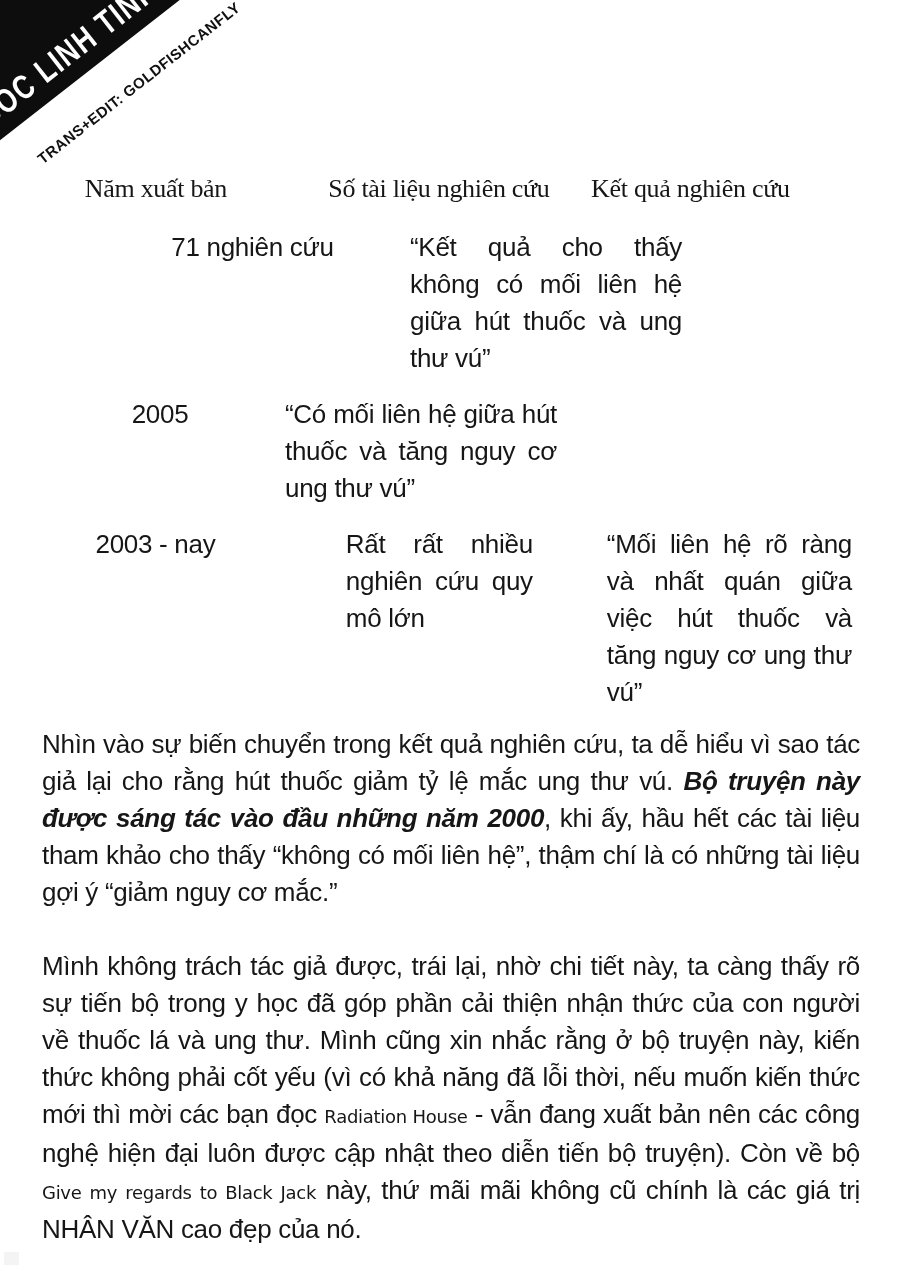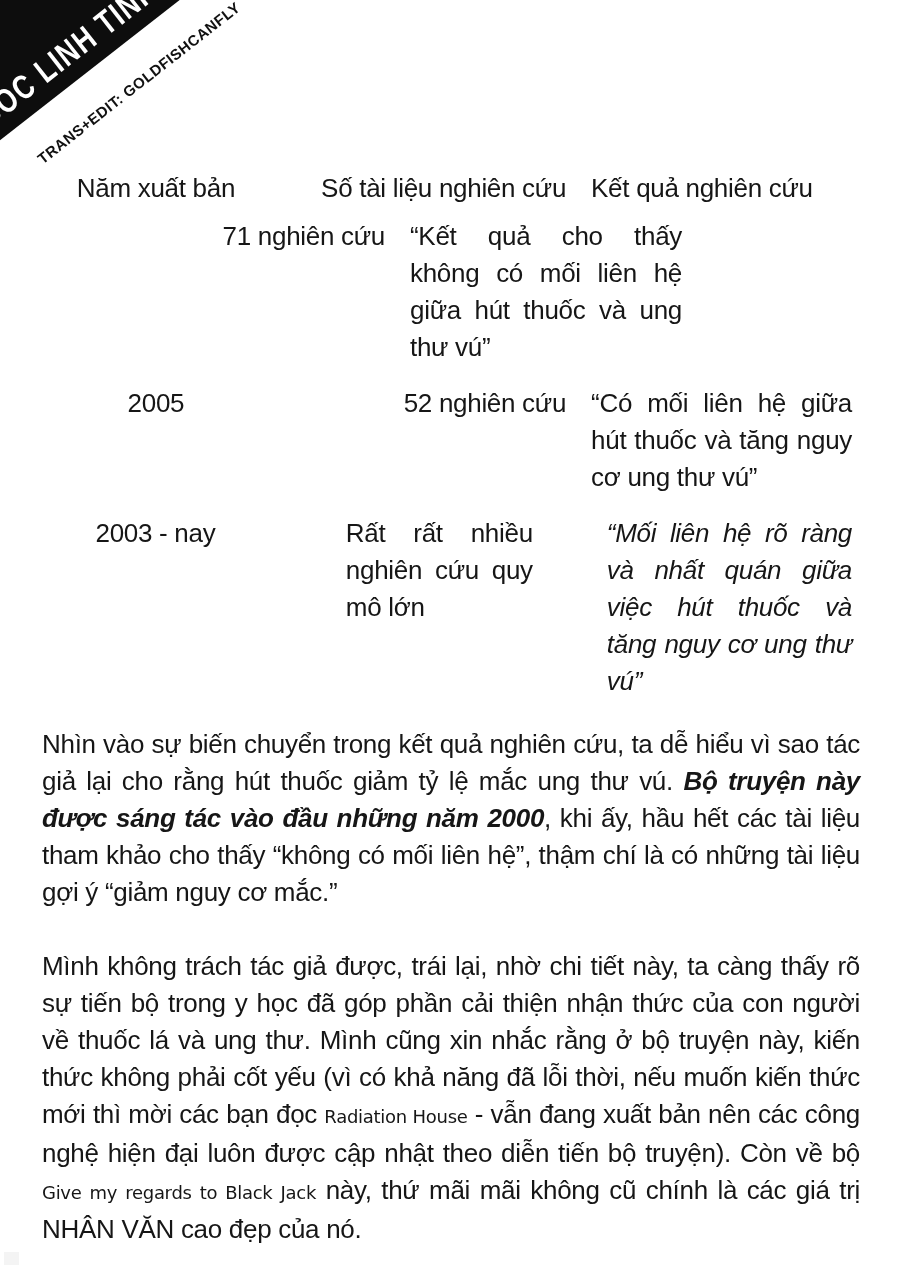--- a/index.html
+++ b/index.html
@@ -55,36 +55,36 @@
   .research-table {
     position: absolute;
     top: 170px;
     left: 60px;
     width: 792px;
     font-size: 26px;
     line-height: 37px;
     letter-spacing: -0.3px;
   }
   .t-row { display: flex; align-items: flex-start; }
-  .t-header { margin-bottom: 11px; }
+  .t-header { margin-bottom: 22px; font-family: Liberation Serif, serif; }
   .t-body-row { margin-bottom: 19px; }
   .c-year  { width: 200px; text-align: center; }
-  .c-count { width: 265px; margin-left: 60px; text-align: right; white-space: nowrap; }
+  .c-count { width: 265px; margin-left: 60px; text-align: center; white-space: nowrap; }
   .c-count-wide {
     width: 265px; margin-left: 60px;
     padding-left: 35px; padding-right: 34px;
     text-align: justify; text-align-last: left;
     white-space: normal;
   }
   .c-result {
     width: 272px; margin-left: 25px;
     text-align: justify; text-align-last: left;
   }
   .c-result-header { text-align: right; }
-  .pl15 { padding-left: 15px; font-style: italic; }
+  .pl15 { padding-left: 15px; }
 
   
   .body-text {
     position: absolute;
     left: 42px;
     width: 818px;
     font-size: 26px;
     line-height: 37px;
     letter-spacing: -0.3px;
     text-align: justify;
@@ -123,21 +123,20 @@
       <div class="c-result c-result-header">Kết quả nghiên cứu</div>
     </div>
 
     <div class="t-row t-body-row">
       <div class="c-count">71 nghiên cứu</div>
       <div class="c-result">“Kết quả cho thấy không có mối liên hệ giữa hút thuốc và ung thư vú”</div>
     </div>
 
     <div class="t-row t-body-row">
       <div class="c-year">2005</div>
-      <div class="c-count">52 nghiên cứu</div>
       <div class="c-result">“Có mối liên hệ giữa hút thuốc và tăng nguy cơ ung thư vú”</div>
     </div>
 
     <div class="t-row t-body-row">
       <div class="c-year">2003 - nay</div>
       <div class="c-count-wide">Rất rất nhiều nghiên cứu quy mô lớn</div>
       <div class="c-result pl15">“Mối liên hệ rõ ràng và nhất quán giữa việc hút thuốc và tăng nguy cơ ung thư vú”</div>
     </div>
 
   </div>

